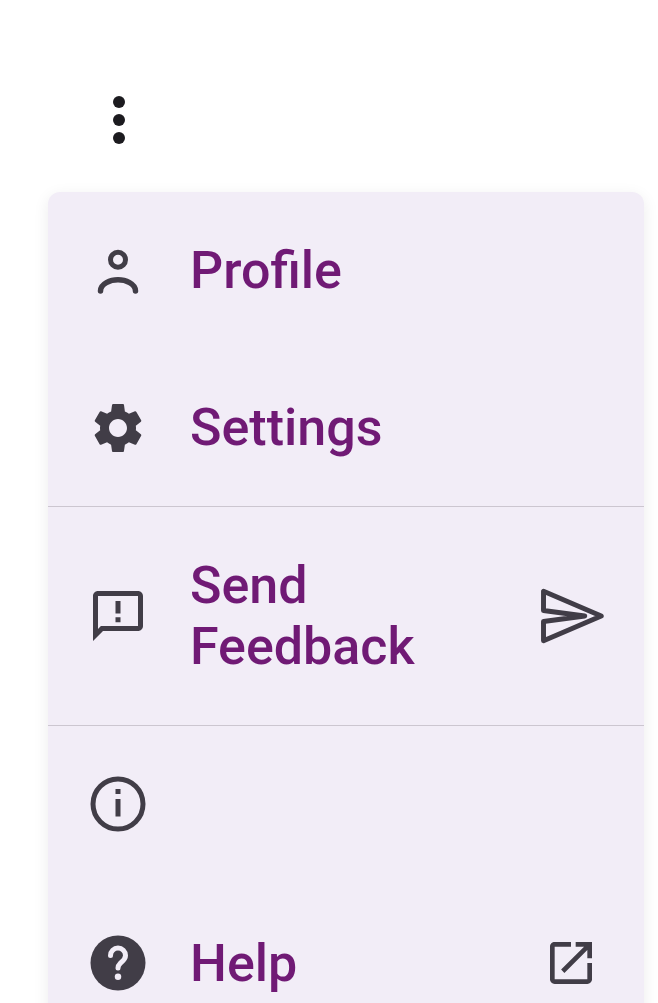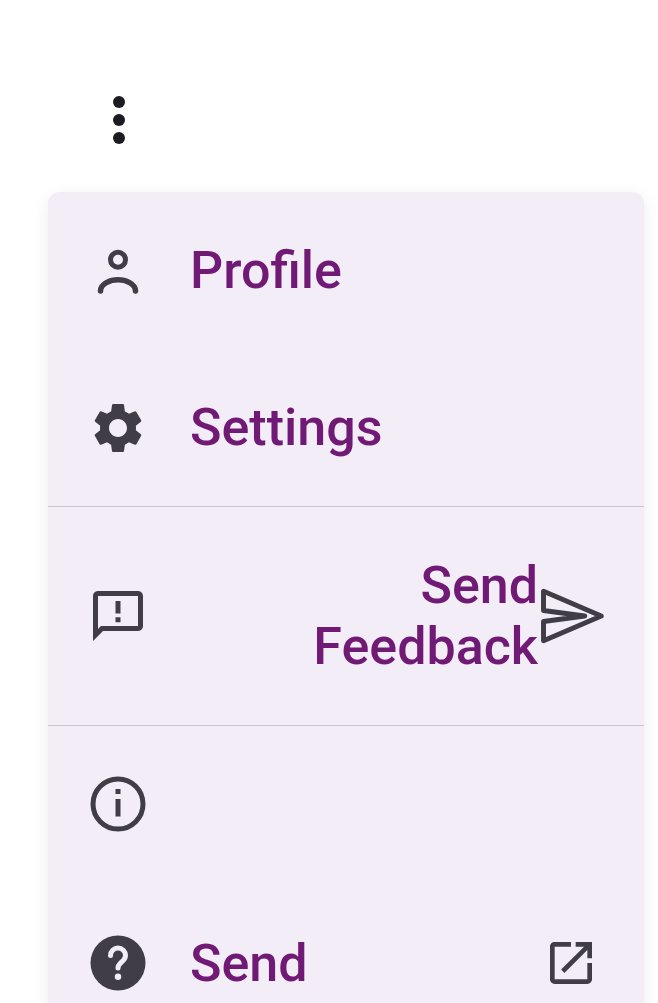--- a/index.html
+++ b/index.html
@@ -33,21 +33,20 @@
       overflow: hidden;
     }
     .menu-item {
       display: flex;
       align-items: center;
       padding: 48px 40px;
       cursor: pointer;
     }
     .menu-item.with-divider-top {
       border-top: 1px solid #ccc6d0;
-      text-align: right;
     }
     .menu-item.with-divider-bottom {
       border-bottom: 1px solid #ccc6d0;
     }
     .icon-left {
       width: 60px;
       height: 60px;
       flex-shrink: 0;
       display: flex;
       align-items: center;
@@ -135,21 +134,21 @@
     </div>
 
     <div class="menu-item">
       <span class="icon-left">
         <svg width="60" height="60" viewBox="0 0 24 24" fill="#413d47">
           <circle cx="12" cy="12" r="11" fill="#413d47"></circle>
           <path d="M9 9c0-1.66 1.34-3 3-3s3 1.34 3 3c0 1.5-1.2 2.2-2 3-.5.5-1 1-1 2" fill="none" stroke="#f2edf7" stroke-width="2" stroke-linecap="round"></path>
           <circle cx="12" cy="17.5" r="1.3" fill="#f2edf7"></circle>
         </svg>
       </span>
-      <span class="menu-label">Send</span>
+      <span class="menu-label">Help</span>
       <span class="icon-right">
         <svg width="56" height="56" viewBox="0 0 24 24" fill="#413d47">
           <path d="M19 19H5V5h7V3H5c-1.11 0-2 .9-2 2v14c0 1.1.89 2 2 2h14c1.1 0 2-.9 2-2v-7h-2v7zM14 3v2h3.59l-9.83 9.83 1.41 1.41L19 6.41V10h2V3h-7z"></path>
         </svg>
       </span>
     </div>
 
   </div>
 </div>
 

